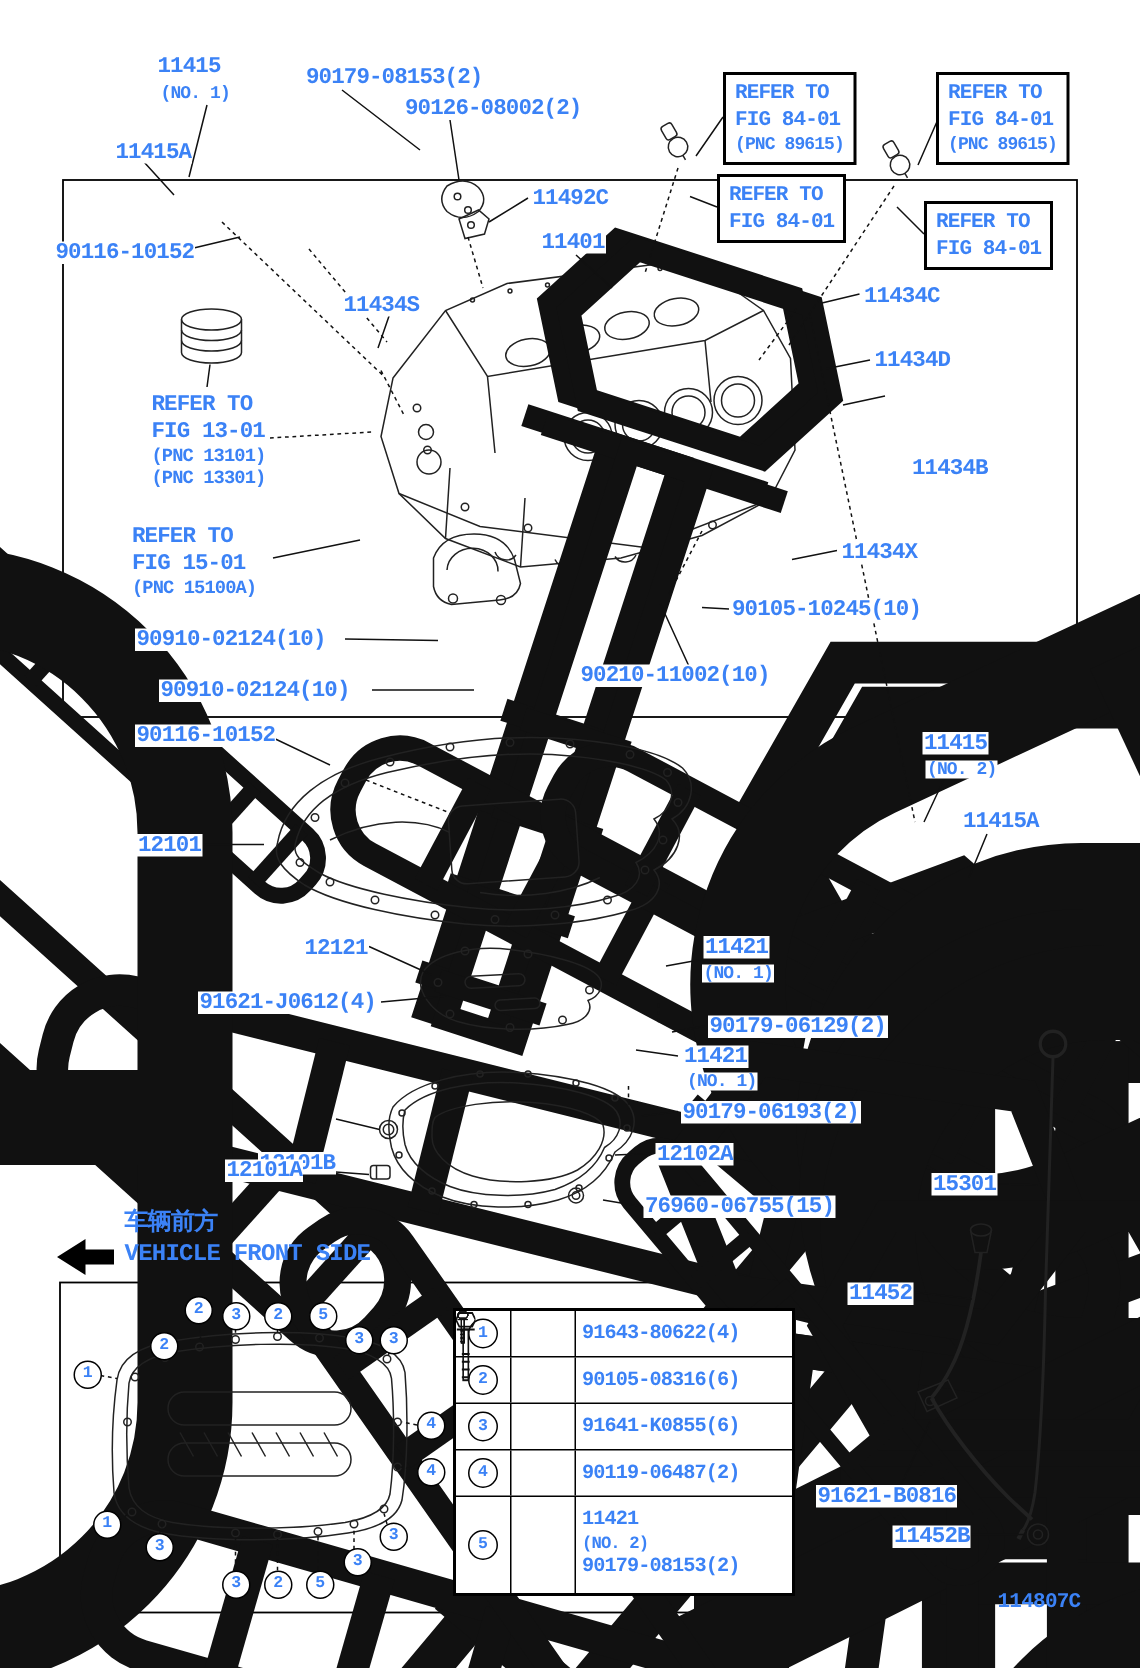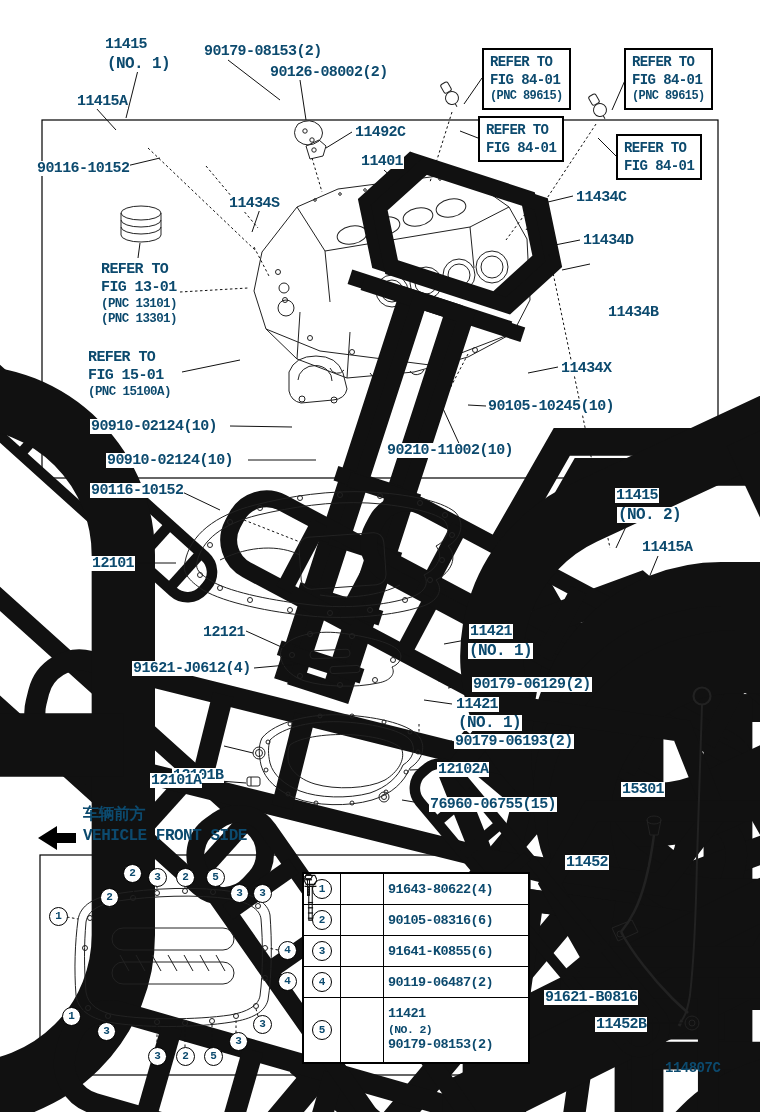--- a/index.html
+++ b/index.html
@@ -1,20 +1,20 @@
 <!DOCTYPE html>
 <html><head>
 <meta charset="utf-8">
 <style>
   html,body{margin:0;padding:0;background:#fff;}
   .page{position:relative;width:760px;height:1112px;background:#fff;overflow:hidden;
-        font-family:"Liberation Mono","DejaVu Sans Mono",monospace;color:#0c4a6e;}
+        font-family:"Liberation Mono","DejaVu Sans Mono",monospace;color:#3b82f6;}
   .lbl{position:absolute;font-weight:700;font-size:15px;letter-spacing:-0.6px;
        white-space:nowrap;line-height:1;background:#fff;padding:0 1px;}
-  .sm{font-size:16px;}
+  .sm{font-size:12px;}
   .refbox{position:absolute;border:2px solid #000;background:#fff;padding:3px 6px;
           font-weight:700;font-size:14px;line-height:1.3;letter-spacing:-0.6px;white-space:nowrap;}
   .refbox .pnc{font-size:12px;}
   .refnote{position:absolute;font-weight:700;font-size:15px;line-height:1.2;
            letter-spacing:-0.6px;white-space:nowrap;background:#fff;padding:0 1px;}
   .refnote .pnc{font-size:12.5px;}
   .callout{position:absolute;width:17px;height:17px;border:1.3px solid #000;border-radius:50%;
            background:#fff;font-size:11px;font-weight:700;display:flex;align-items:center;
            justify-content:center;line-height:1;}
   .parts-table{position:absolute;left:302px;top:872px;border:2px solid #000;background:#fff;}

